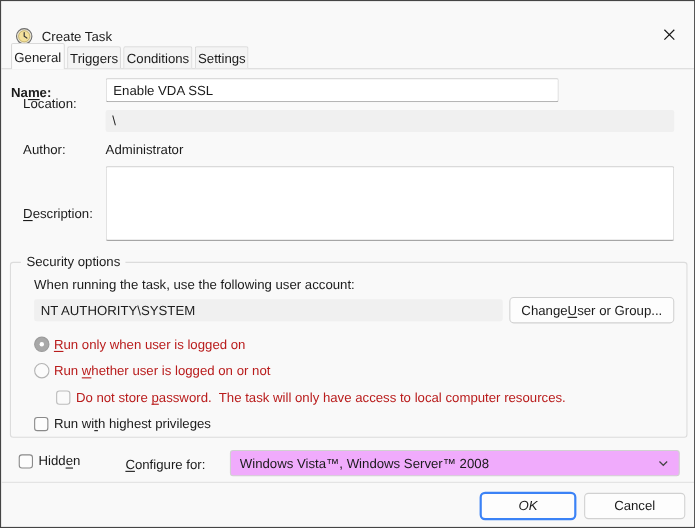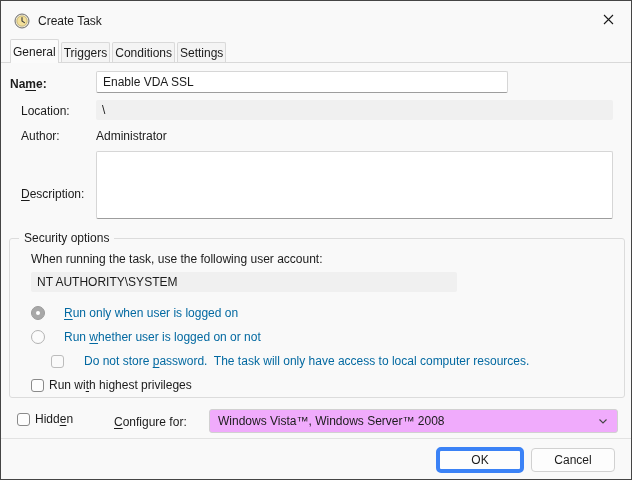--- a/index.html
+++ b/index.html
@@ -4,21 +4,21 @@
 <style>
   html,body { margin:0; padding:0; background:#ddd; }
   * { box-sizing:border-box; }
   .dialog {
     position:relative; width:632px; height:480px;
     background:#f9f9f9; border:1px solid #454545;
     font-family:"Liberation Sans", sans-serif;
     font-size:12px; color:#1b1b1b; overflow:hidden;
   }
   
-  .titlebar { position:absolute; left:0; top:4px; right:0; height:32px; }
+  .titlebar { position:absolute; left:0; top:16px; right:0; height:32px; }
   .title-icon { position:absolute; left:13px; top:8px; width:16px; height:16px; }
   .title-text { position:absolute; left:37px; top:9px; }
   .close-btn { position:absolute; right:0; top:0; width:46px; height:32px;
     display:flex; align-items:center; justify-content:center; }
   
   .tabline { position:absolute; left:0; top:61px; right:0; height:1px; background:#d9d9d9; }
   .tabstrip { position:absolute; left:9px; top:38px; height:24px; display:flex; align-items:flex-end; z-index:2; }
   .tab { height:20px; padding:3px 2px 0; margin-right:2px; margin-bottom:1px;
     border:1px solid #d9d9d9; border-bottom:none; border-radius:2px 2px 0 0;
     background:#f4f4f4; white-space:nowrap; }
@@ -39,33 +39,33 @@
   
   .groupbox { position:absolute; left:8px; top:237px; width:616px; height:160px;
     border:1px solid #dcdcdc; border-radius:3px; }
   .group-label { position:absolute; left:18px; top:230px; background:#f9f9f9; padding:0 5px; z-index:2; }
   .account-field { left:30px; top:271px; width:426px; }
   
   .btn { position:absolute; display:flex; align-items:center; justify-content:center;
     background:#fdfdfd; border:1px solid #d1d1d1; border-radius:4px;
     font:inherit; color:#1b1b1b; white-space:nowrap; }
   .btn-change { left:462px; top:269px; width:150px; height:24px; }
-  .btn-ok { left:435px; top:446px; width:88px; height:26px; border:4px solid #3b82f6; border-radius:5px; }
-  .btn-cancel { left:530px; top:447px; width:84px; height:24px; }
+  .btn-ok { left:435px; top:446px; width:88px; height:26px; border:2px solid #3b82f6; border-radius:5px;font-style:italic; }
+  .btn-cancel { left:530px; top:447px; width:92px; height:24px; }
   
   .opt-row { position:absolute; display:flex; align-items:center; }
   .radio { width:14px; height:14px; border-radius:50%; flex:none; margin-right:4px;
     border:1px solid #b3b3b3; background:#fbfbfb; position:relative; }
   .radio.sel-disabled { background:#a8a8a8; border-color:#9b9b9b; }
   .radio.sel-disabled .dot { position:absolute; left:4px; top:4px; width:4px; height:4px;
     border-radius:50%; background:#fff; }
   .checkbox { width:13px; height:13px; border-radius:3px; flex:none; margin-right:5px;
     border:1px solid #8a8a8a; background:#fdfdfd; }
   .checkbox.disabled { border-color:#bcbcbc; background:#fafafa; }
-  .gray { color:#0369a1;margin-left:15px; }
+  .gray { color:#b91c1c; }
   .ws { white-space:pre-wrap; }
   
   .pageline { position:absolute; left:0; top:437px; right:0; height:1px; background:#e2e2e2; }
   .combo { position:absolute; left:208px; top:408px; width:409px; height:24px;
     background:#f0abfc; border:1px solid #d1d1d1; border-radius:3px;
     display:flex; align-items:center; padding:0 8px; }
   .combo-text { flex:1; overflow:hidden; white-space:nowrap; }
   .combo-chevron { flex:none; display:flex; }
 </style>
 </head>
@@ -95,34 +95,39 @@
   <div class="tabstrip">
     <div class="tab active">General</div>
     <div class="tab">Triggers</div>
     <div class="tab">Conditions</div>
     <div class="tab">Settings</div>
   </div>
 
   <span class="lbl" style="left:9px; top:76px;font-weight:bold;"><span>Na</span><span class="u">m</span><span>e:</span></span>
   <input class="txt-input" type="text" value="Enable VDA SSL" style="">
 
-  <span class="lbl" style="left:20px; top:103px;">Location:</span>
+  <span class="lbl" style="left:20px; top:86px;">Location:</span>
   <div class="ro-field field-location">\</div>
 
   <span class="lbl" style="left:20px; top:128px;text-align:right;">Author:</span>
   <span class="author-value">Administrator</span>
 
   <span class="lbl" style="left:20px; top:154px;margin-top:32px;"><span></span><span class="u">D</span><span>escription:</span></span>
   <textarea class="desc-area" style=""></textarea>
 
   <div class="groupbox"></div>
   <span class="group-label">Security options</span>
 
   <span class="lbl" style="left:30px; top:251px;">When running the task, use the following user account:</span>
   <div class="ro-field account-field">NT AUTHORITY\SYSTEM</div>
+  <button class="btn btn-change">
+      <span>Change </span>
+      <span class="u">U</span>
+      <span>ser or Group...</span>
+    </button>
 
   <div class="opt-row" style="left:30px; top:305px;">
     <span class="radio sel-disabled">
         <span class="dot"></span>
       </span>
     <span class="gray"><span></span><span class="u">R</span><span>un only when user is logged on</span></span>
   </div>
 
   <div class="opt-row" style="left:50px; top:353px;">
     <span class="checkbox disabled"></span>

